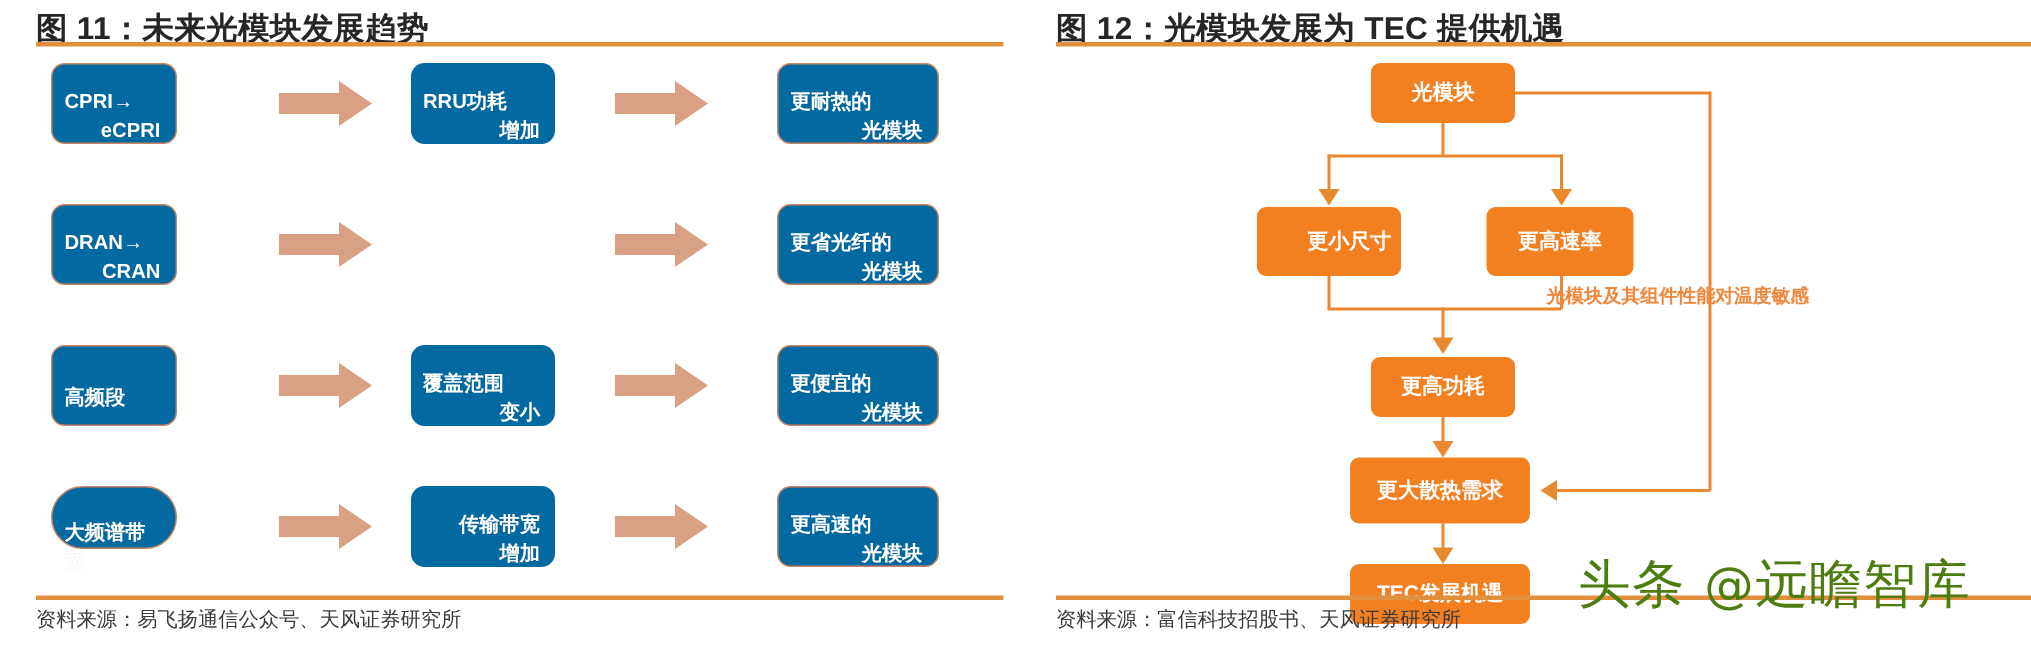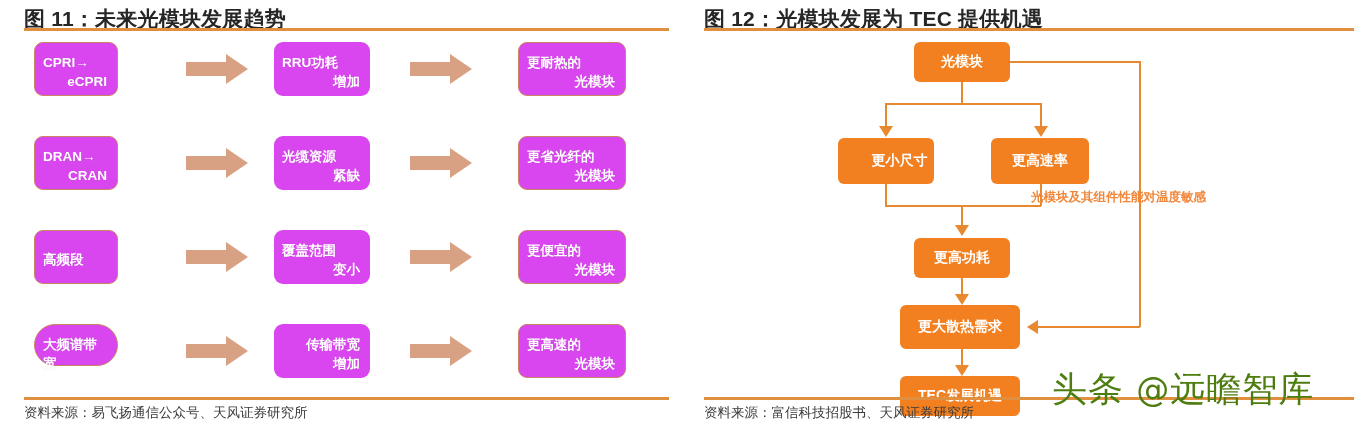--- a/index.html
+++ b/index.html
@@ -35,31 +35,31 @@
   .source{
     position:absolute;top:404px;
     font-size:13.5px;color:#3a3a3a;white-space:nowrap;
   }
   .panel-left .source{left:24px;}
   .panel-right .source{left:14px;}
 
   
   .fbox{
     position:absolute;
-    background:#d946ef;
+    background:#0369a1;
     border-radius:9px;
     color:#ffffff;
     font-size:13.5px;
     font-weight:bold;
     line-height:1.42;
     box-sizing:border-box;
     display:flex;
     flex-direction:column;
     justify-content:center;
-    padding:10px 10px 4px 8px;
+    padding:20px 10px 4px 8px;
     text-shadow:0 0 1px rgba(0,0,0,.12);
   }
   .fbox.bordered{border:1.5px solid #C98463;}
   .fbox .l1{text-align:left;}
   .fbox .l2{text-align:right;}
   .fbox .single{text-align:left;}
 
   
   .barrow{position:absolute;height:30px;}
   .barrow .shaft{
@@ -153,24 +153,20 @@
     </div>
 
     <div class="fbox bordered" style="left:34px;top:136px;width:84px;height:54px;">
       <div class="l1">DRAN→</div>
       <div class="l2">CRAN</div>
     </div>
     <div class="barrow" style="left:186px;top:148px;width:64px;">
       <div class="shaft"></div>
         <div class="head"></div>
     </div>
-    <div class="fbox" style="left:274px;top:136px;width:96px;height:54px;">
-      <div class="l1">光缆资源</div>
-      <div class="l2">紧缺</div>
-    </div>
     <div class="barrow" style="left:410px;top:148px;width:64px;">
       <div class="shaft"></div>
         <div class="head"></div>
     </div>
     <div class="fbox bordered" style="left:518px;top:136px;width:108px;height:54px;">
       <div class="l1">更省光纤的</div>
       <div class="l2">光模块</div>
     </div>
 
     <div class="fbox bordered" style="left:34px;top:230px;width:84px;height:54px;justify-content:center;">

